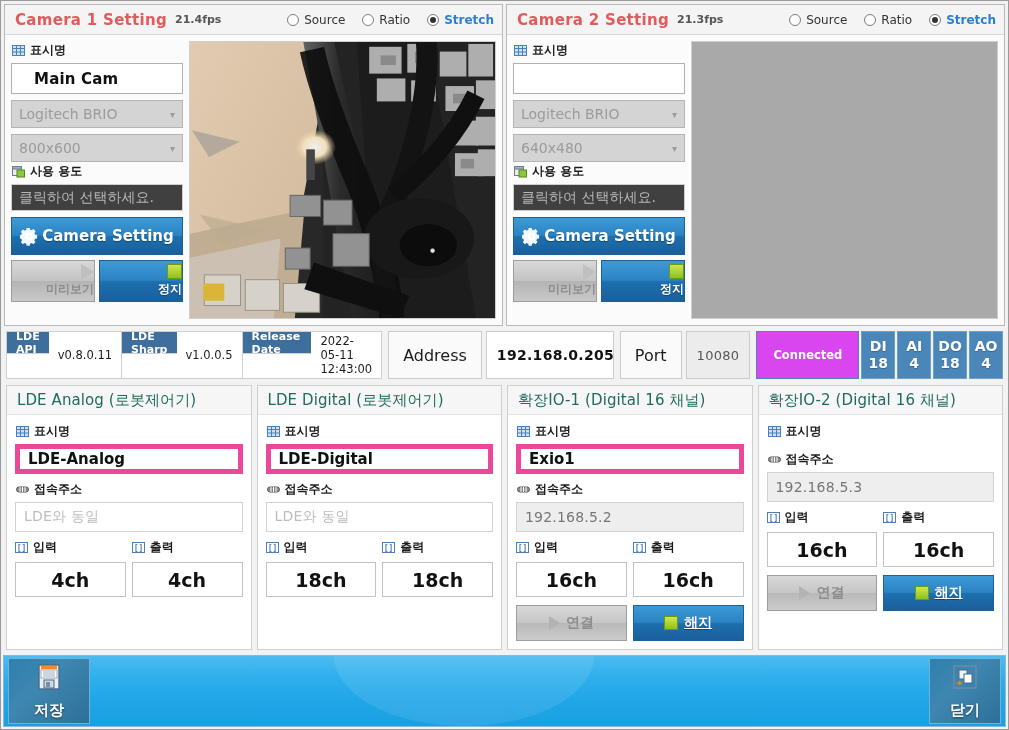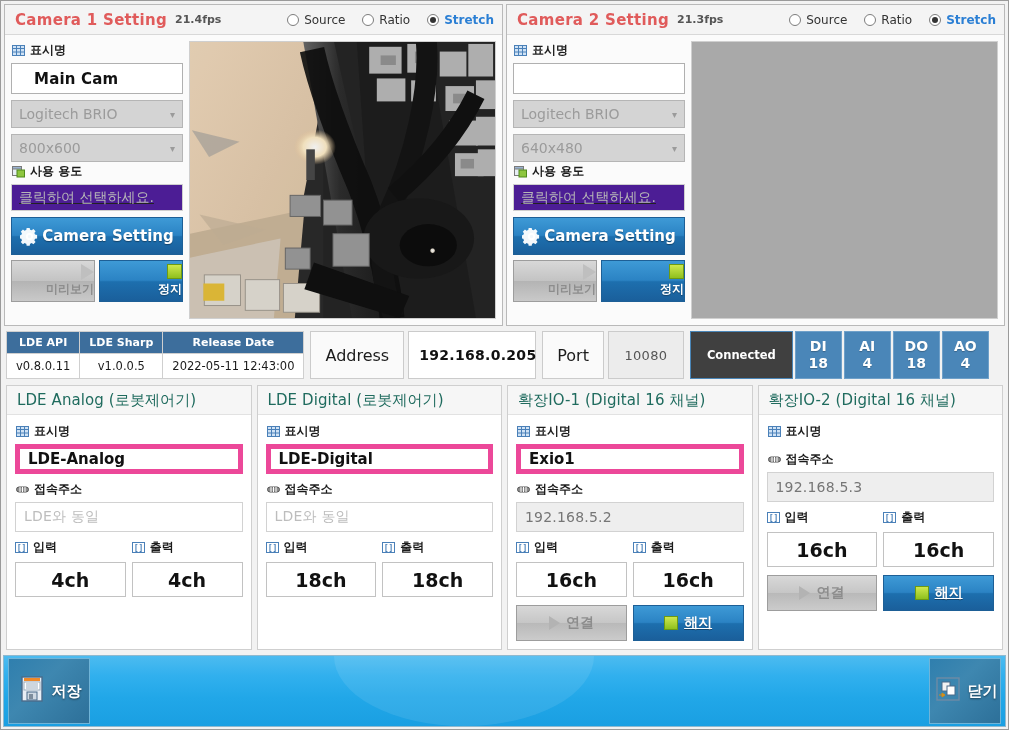--- a/index.html
+++ b/index.html
@@ -68,22 +68,22 @@
   .sel {
     height:28px; margin-top:6px;
     border:1px solid #b5b5b5; background:#d4d4d4;
     display:flex; align-items:center; padding:0 7px;
     font-size:14px; color:#9b9b9b;
   }
   .sel .chev { margin-left:auto; color:#9b9b9b; font-size:10px; }
 
   .lbl-use { }
   .usebox {
-    height:27px; border:1px solid #cfcfcf; background:#4c1d95;
-    display:flex; align-items:center; padding:0 7px;text-decoration:underline;
+    height:27px; border:1px solid #cfcfcf; background:#404040;
+    display:flex; align-items:center; padding:0 7px;
   }
 
   .btn-cam {
     margin-top:6px; height:38px;
     border:1px solid #1d5f96;
     background:linear-gradient(to bottom,#3e9ad6 0%,#2b83c4 48%,#1d6fae 52%,#1a5f9b 100%);
     color:#fff; font-size:15px; font-weight:bold;
     display:flex; align-items:center; justify-content:center; gap:3px;
     text-shadow:0 1px 1px rgba(0,0,0,.35);
   }
@@ -103,42 +103,42 @@
   }
   .tri { width:0;height:0;border-left:13px solid #bfbfbf;border-top:8px solid transparent;border-bottom:8px solid transparent; margin-bottom:1px; }
   .sq { width:15px;height:15px;background:linear-gradient(to bottom,#cde84f,#8fc01e); border:1px solid #6d9a12; margin-bottom:2px; }
 
   .cam-view { flex:1; margin-left:6px; margin-right:6px; border:1px solid #cfcfcf; overflow:hidden; position:relative; background:#a9a9a9; }
   .cam-view.blank { background:#a9a9a9; }
 
   
   .status-row { display:flex; align-items:stretch; height:48px; margin:5px 5px 0 5px; gap:0; }
   .vtable { border:1px solid #cfcfcf; display:flex; background:#fff; }
-  .vcol { display:flex; flex-direction:column; border-right:1px solid #cfcfcf; }
+  .vcol { display:flex; border-right:1px solid #cfcfcf; }
   .vcol:last-child { border-right:none; }
   .vhead {
     background:#3d6e9c; color:#fff; font-size:11px; font-weight:bold;
     height:22px; display:flex; align-items:center; justify-content:center;
     padding:0 9px; border-bottom:1px solid #cfcfcf;
   }
   .vval { flex:1; display:flex; align-items:center; justify-content:center; font-size:11.5px; color:#1b1b1b; padding:0 9px; }
 
   .lblbtn {
     border:1px solid #cbcbcb; background:#fafafa;
     display:flex; align-items:center; justify-content:center;
     font-size:16px; color:#1b1b1b; padding:0 14px; margin-left:6px;
   }
   .valbox {
     border:1px solid #cbcbcb; background:#fff;
     display:flex; align-items:center; padding:0 10px;
     font-size:14px; font-weight:bold; color:#111; margin-left:4px; letter-spacing:.3px;
   }
   .valbox.grey { background:#ececec; color:#555; font-weight:normal; justify-content:center; font-size:13px; }
   .connbox {
-    background:#404040; color:#fff; font-size:11.5px; font-weight:bold;
+    background:#d946ef; color:#fff; font-size:11.5px; font-weight:bold;
     display:flex; align-items:center; justify-content:flex-end; padding:16px 16px;
     margin-left:6px; border:1px solid #4a86b8;
   }
   .iotile {
     background:#4a86b8; color:#fff; border:1px solid #6fa0c9;
     display:flex; flex-direction:column; align-items:center; justify-content:center;
     width:47px; margin-left:2px; line-height:1.18; font-weight:bold; font-size:14px;
     text-shadow:0 1px 1px rgba(0,0,0,.25);
   }
 
@@ -199,21 +199,21 @@
     padding:0 4px; position:relative; overflow:hidden;
   }
   .footer::before {
     content:""; position:absolute; left:330px; top:-70px; width:260px; height:140px;
     border-radius:50%; background:rgba(255,255,255,.09);
   }
   .fbtn {
     width:82px; height:66px;
     background:linear-gradient(135deg,#2f7fae,#3e87b0 40%,#2d7099);
     border:1px solid #6fb4d8;
-    display:flex; flex-direction:row; align-items:center; justify-content:center;
+    display:flex; flex-direction:column; align-items:center; justify-content:center;
     gap:5px; color:#fff; font-size:15px; font-weight:bold;
     text-shadow:0 1px 2px rgba(0,0,0,.5); z-index:2;
   }
   .fbtn.close { width:72px; }
 </style>
 </head>
 <body>
 
 <div class="app">
 

